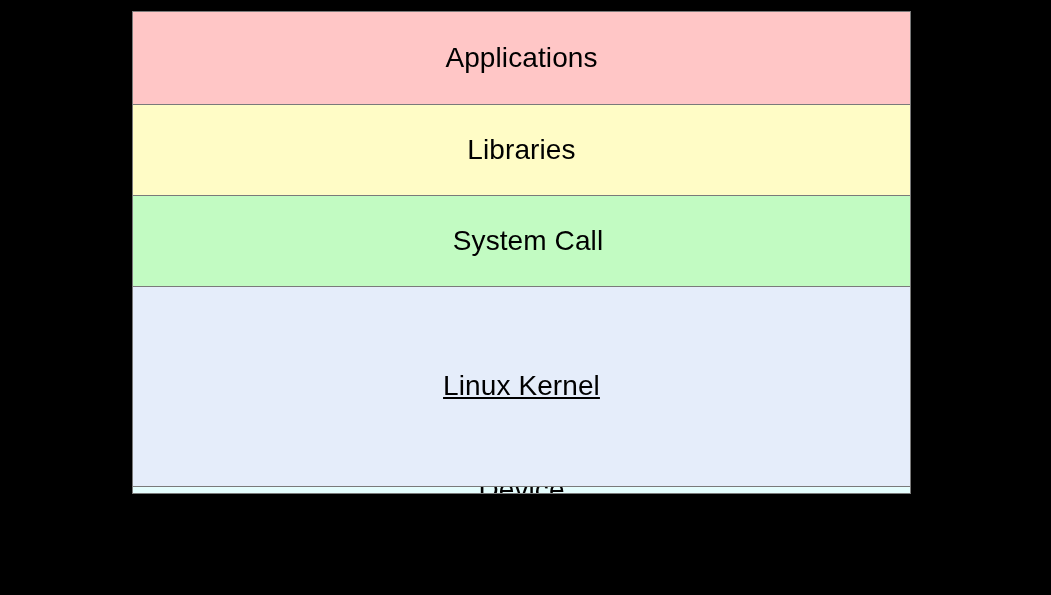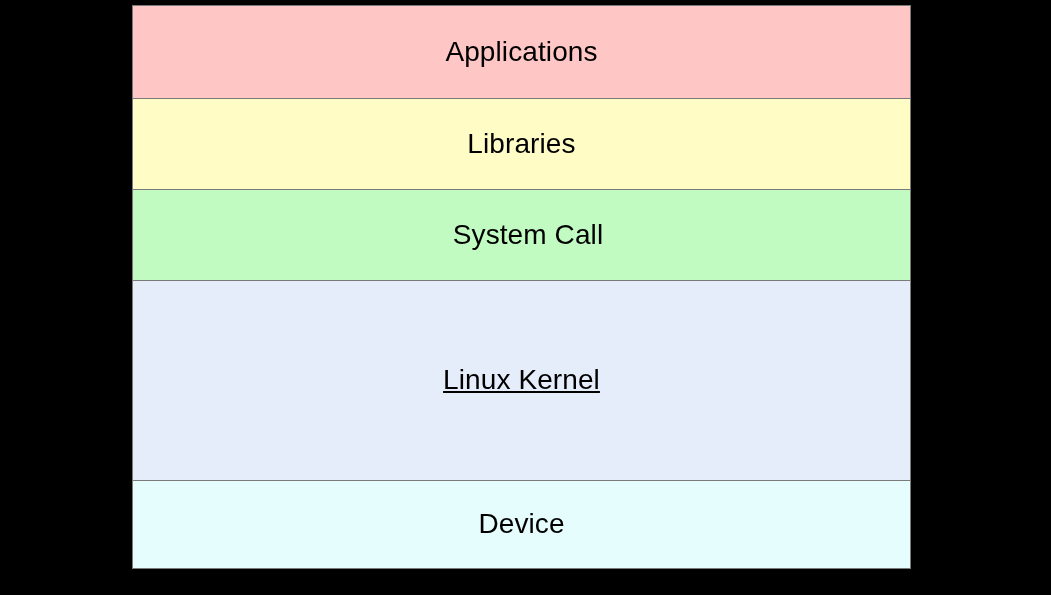--- a/index.html
+++ b/index.html
@@ -11,23 +11,23 @@
     width: 1051px;
     height: 595px;
     background: #000000;
     font-family: "Liberation Sans", sans-serif;
     overflow: hidden;
   }
 
   #stack-diagram {
     position: absolute;
     left: 132px;
-    top: 5px;
+    top: 11px;
     width: 779px;
-    height: 564px;
+    height: 483px;
     box-sizing: border-box;
     display: flex;
     flex-direction: column;
     border: 1px solid #7a7a7a;
     background: #ffffff;
   }
 
   .layer {
     box-sizing: border-box;
     display: flex;

